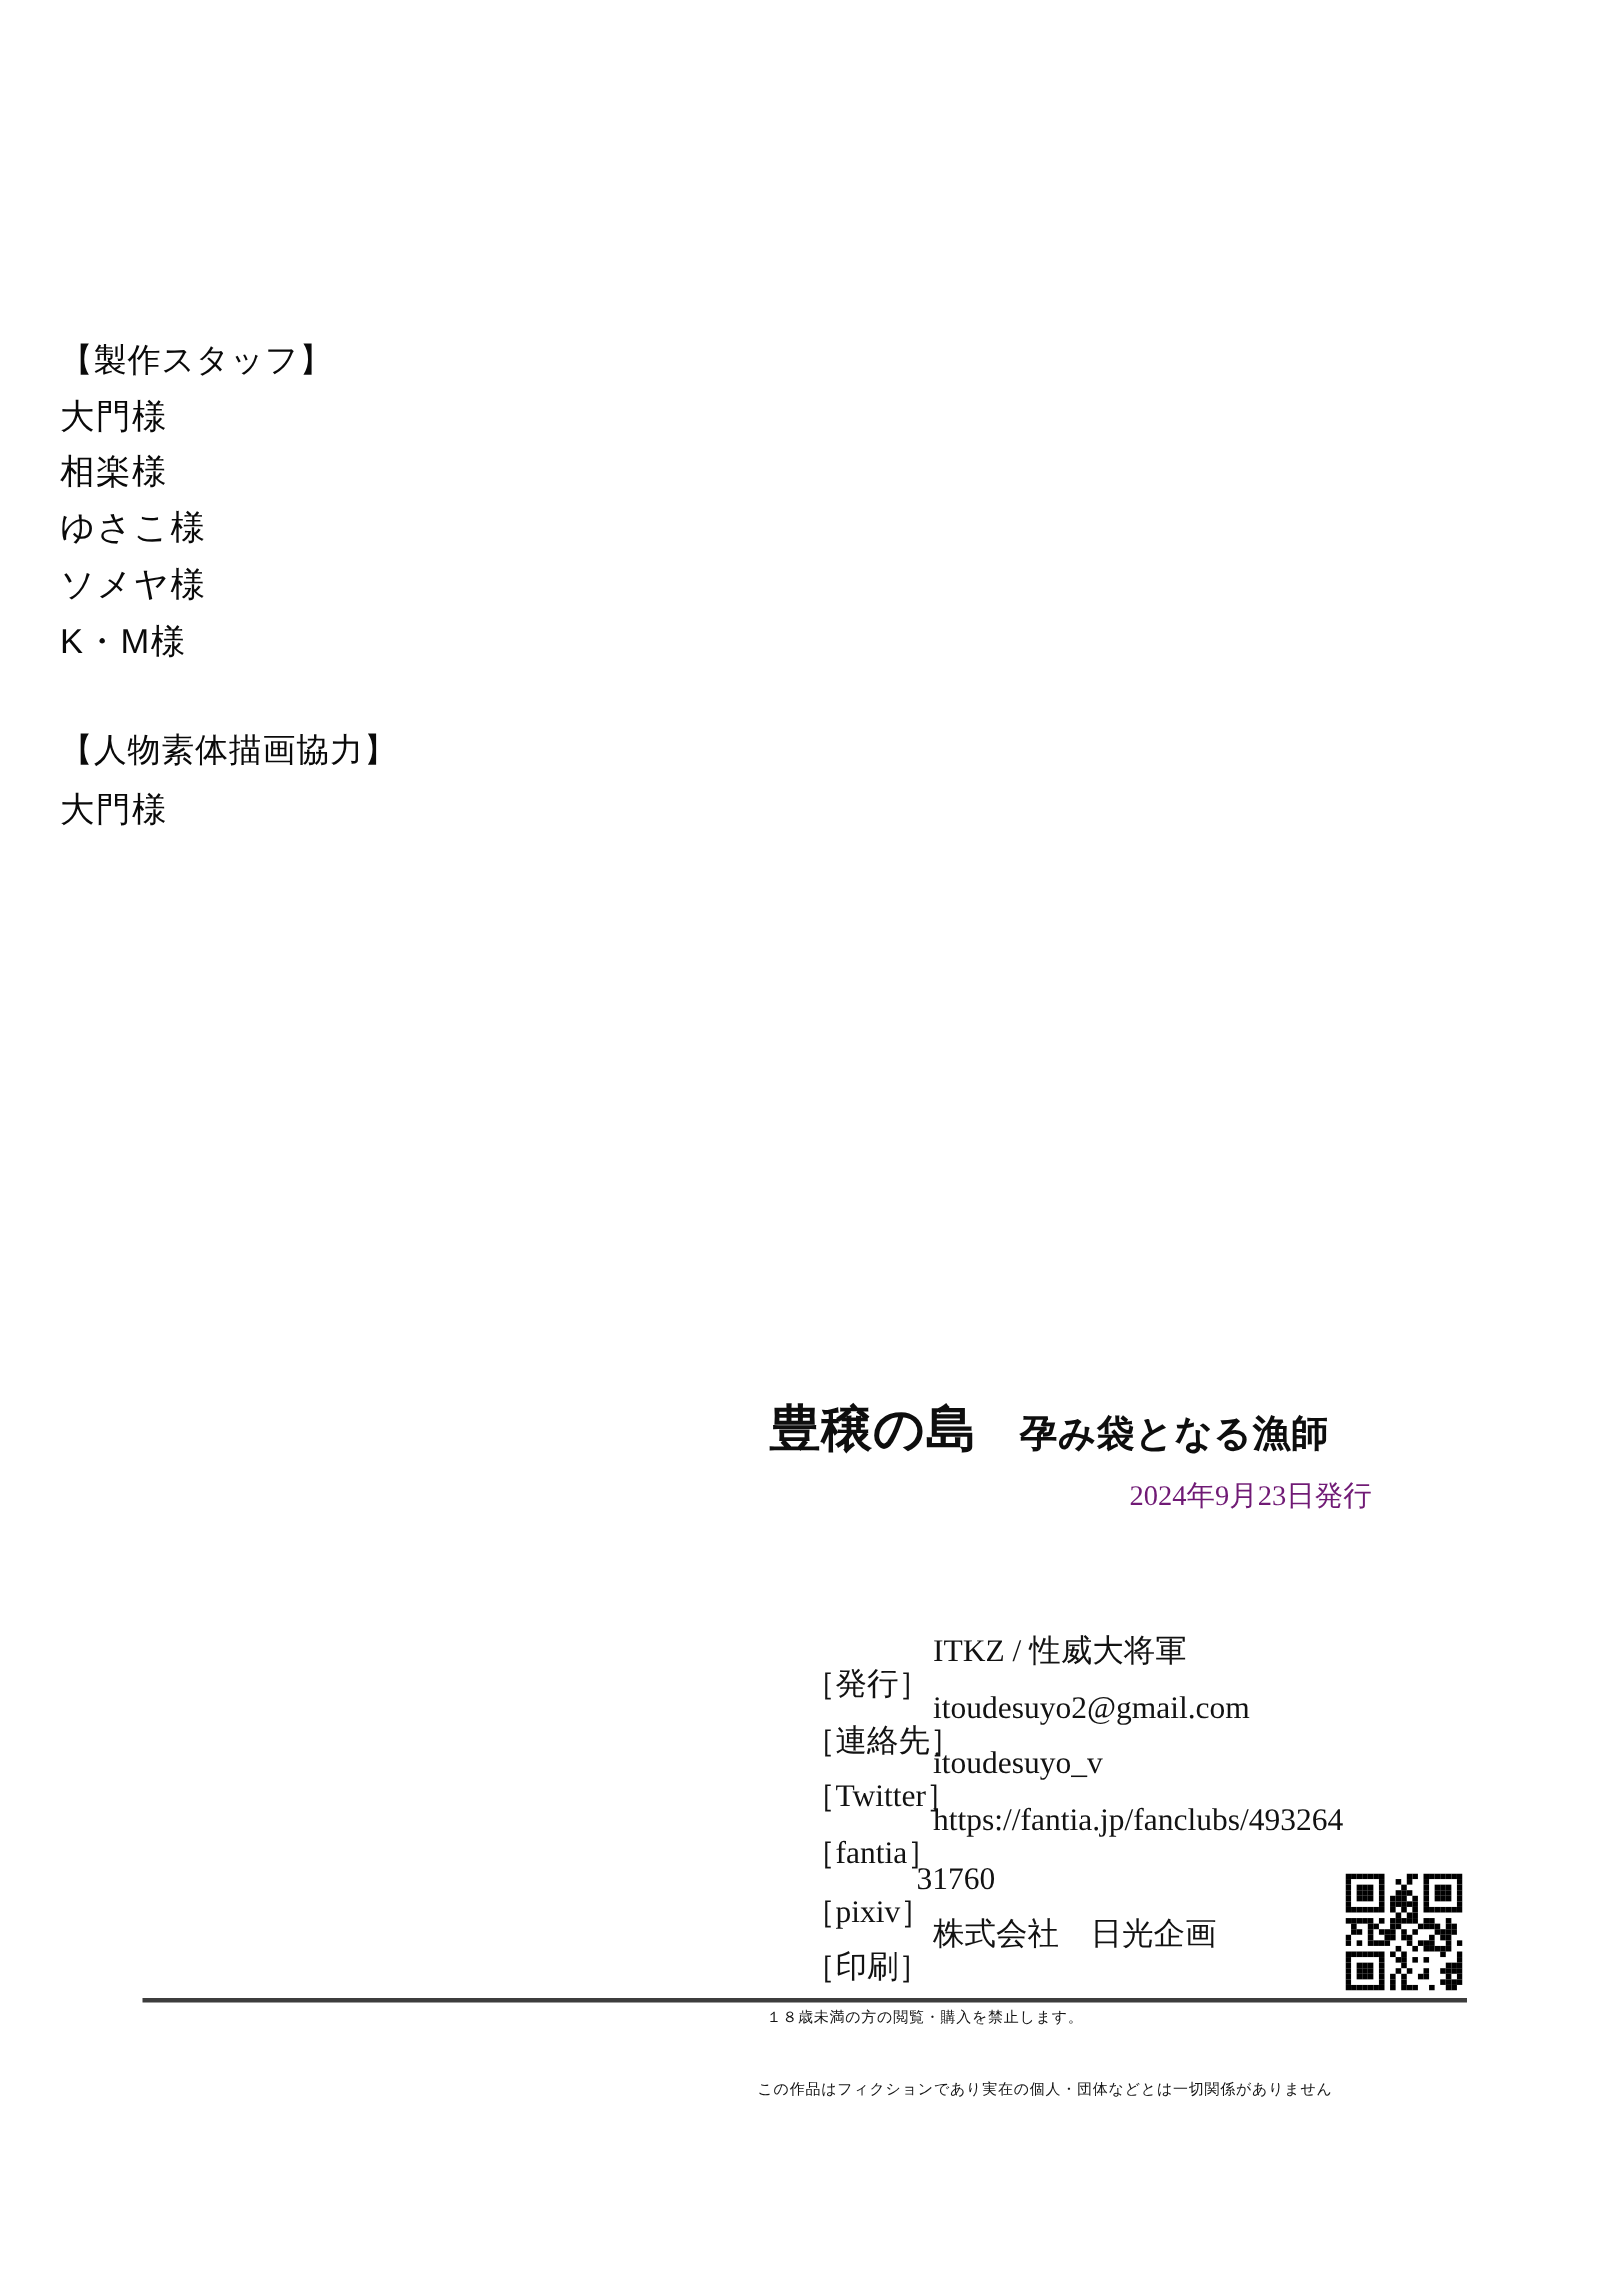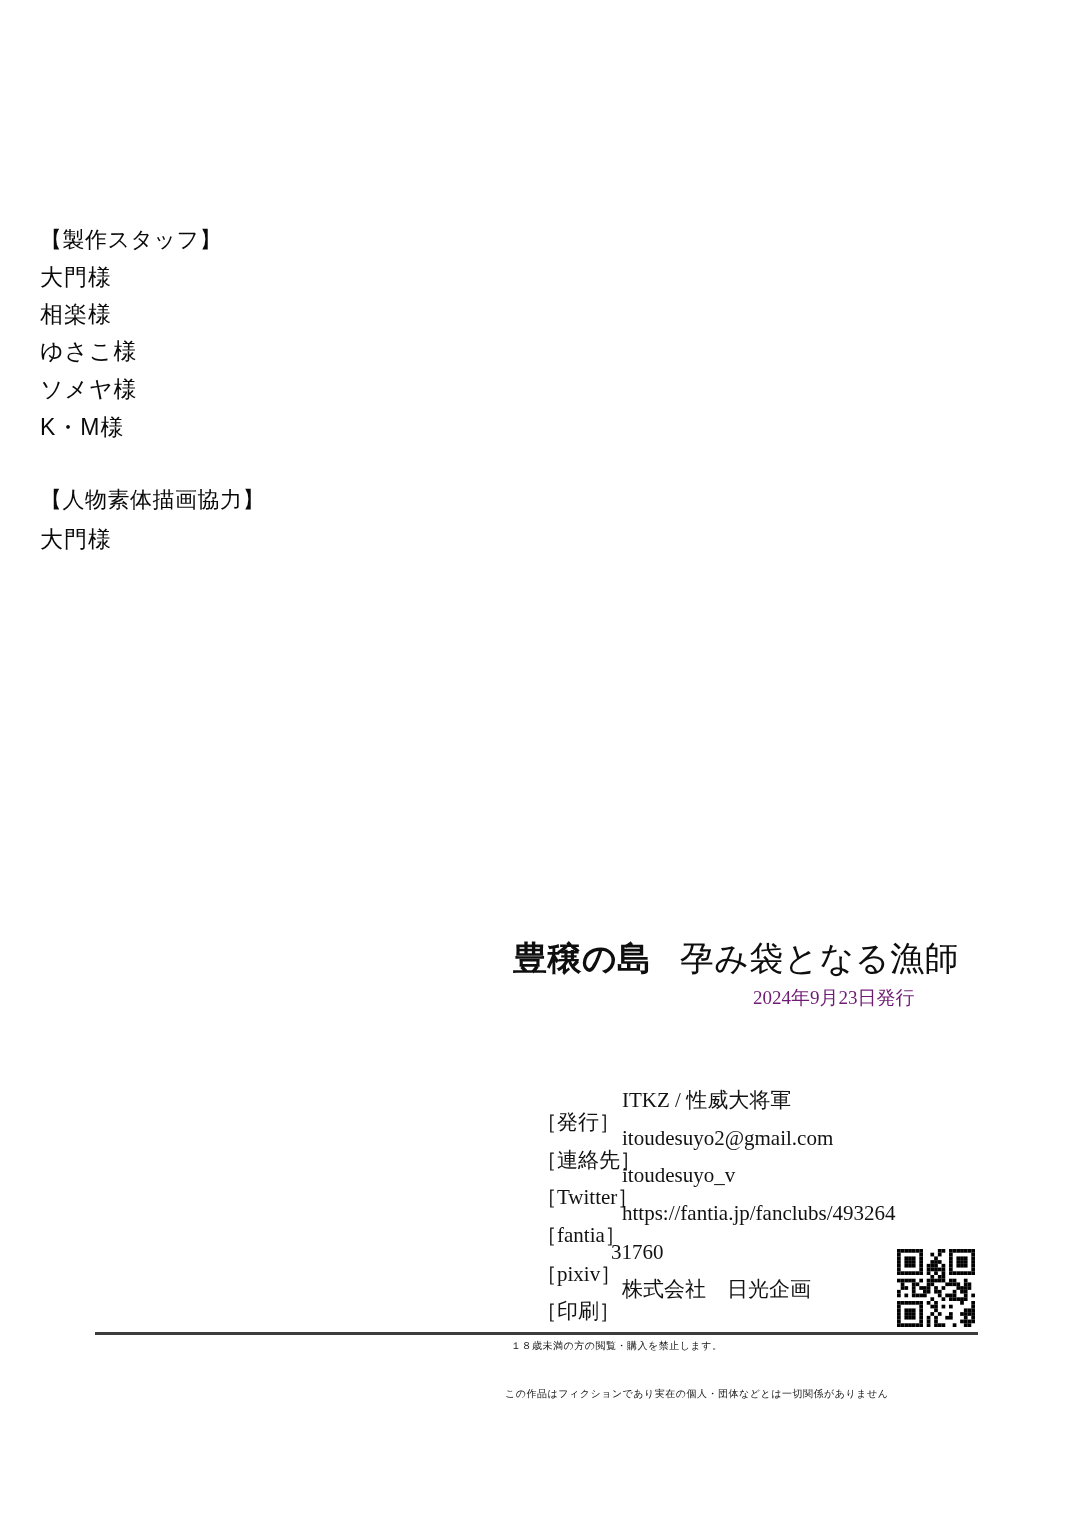--- a/index.html
+++ b/index.html
@@ -39,21 +39,21 @@
     top: 936px;
     display: flex;
     align-items: baseline;
     gap: 28px;
     font-family: "Liberation Serif", "DejaVu Serif", serif;
     color: #0e0e0e;
     white-space: pre;
     justify-content: center;
   }
   .book-title   { font-size: 34px; font-weight: 700; line-height: 1.05; letter-spacing: 0.5px; }
-  .book-subtitle{ font-size: 34px; font-weight: 400; letter-spacing: 0.5px; }
+  .book-subtitle{ font-size: 25px; font-weight: 700; letter-spacing: 0.5px; }
 
   .publish-date {
     position: absolute;
     left: 753px;
     top: 988px;
     font-family: Liberation Serif, serif;
     font-size: 19px;
     line-height: 1.1;
     color: #701a75;
     white-space: pre;

